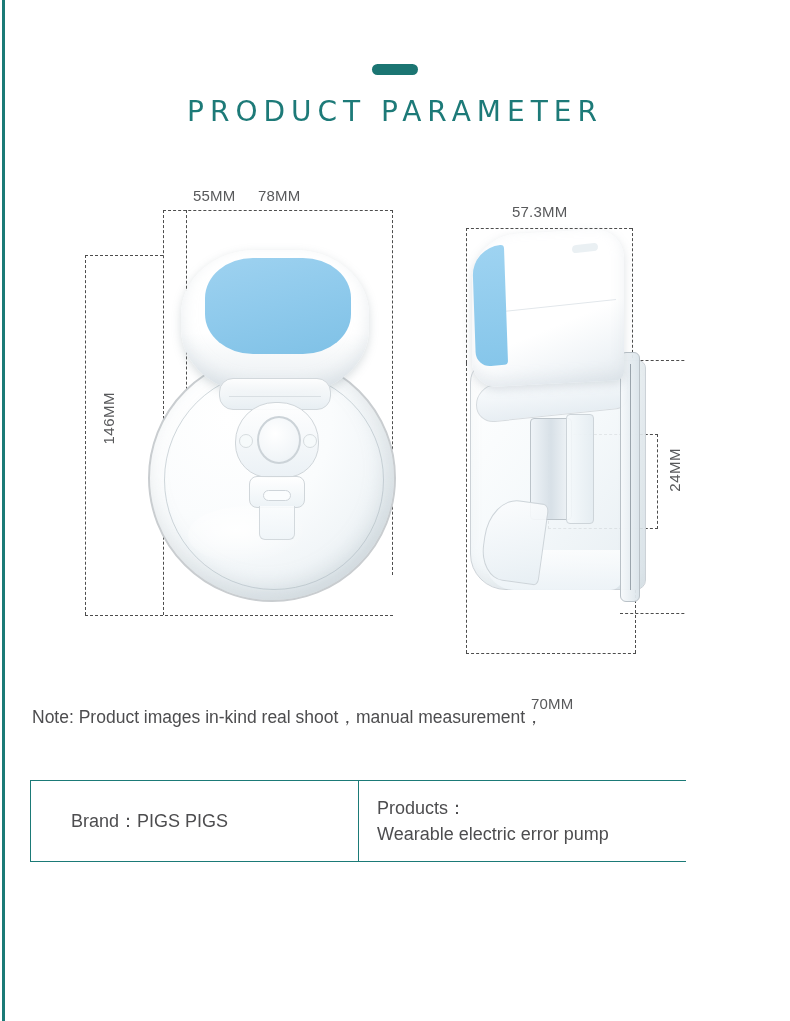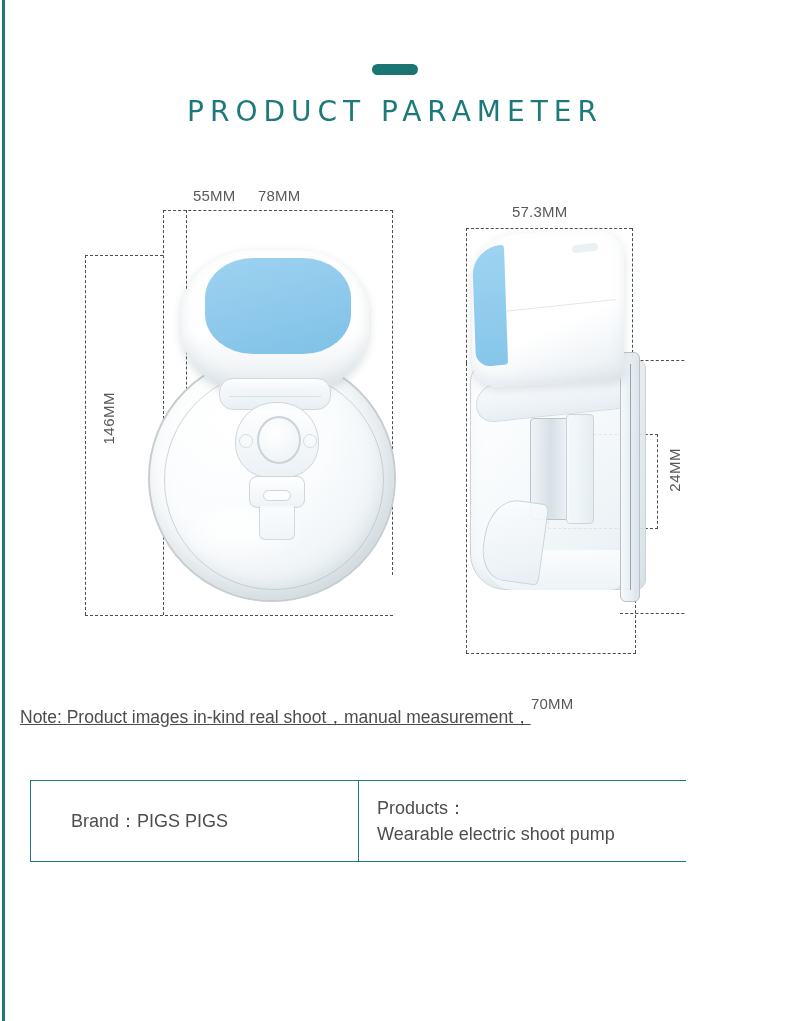--- a/index.html
+++ b/index.html
@@ -361,27 +361,26 @@
     top: 318px;
     width: 136px;
     height: 40px;
     border-radius: 0 0 12px 28px;
     background: linear-gradient(180deg, rgba(255,255,255,0.75), rgba(238,244,248,0.95));
   }
 
   
   #note {
     position: absolute;
-    left: 20px;
+    left: 32px;
     top: 706px;
     width: 700px;
     font-size: 17.5px;
     line-height: 1.32;
     color: #4d4d4f;
-    text-decoration: underline;
   }
 
   
   #spec-table {
     position: absolute;
     left: 30px;
     top: 780px;
     width: 730px;
     border-collapse: collapse;
     table-layout: fixed;
@@ -489,19 +488,19 @@
   </div>
 
   <table id="spec-table">
     <tbody>
       <tr>
         <td class="col-left">
           <span class="cell-line">Brand：PIGS PIGS</span>
         </td>
         <td class="col-right">
           <span class="cell-line">Products：</span>
-          <span class="cell-line">Wearable electric shoot pump</span>
+          <span class="cell-line">Wearable electric error pump</span>
         </td>
       </tr>
     </tbody>
   </table>
 
 </div>
 
 </body></html>

